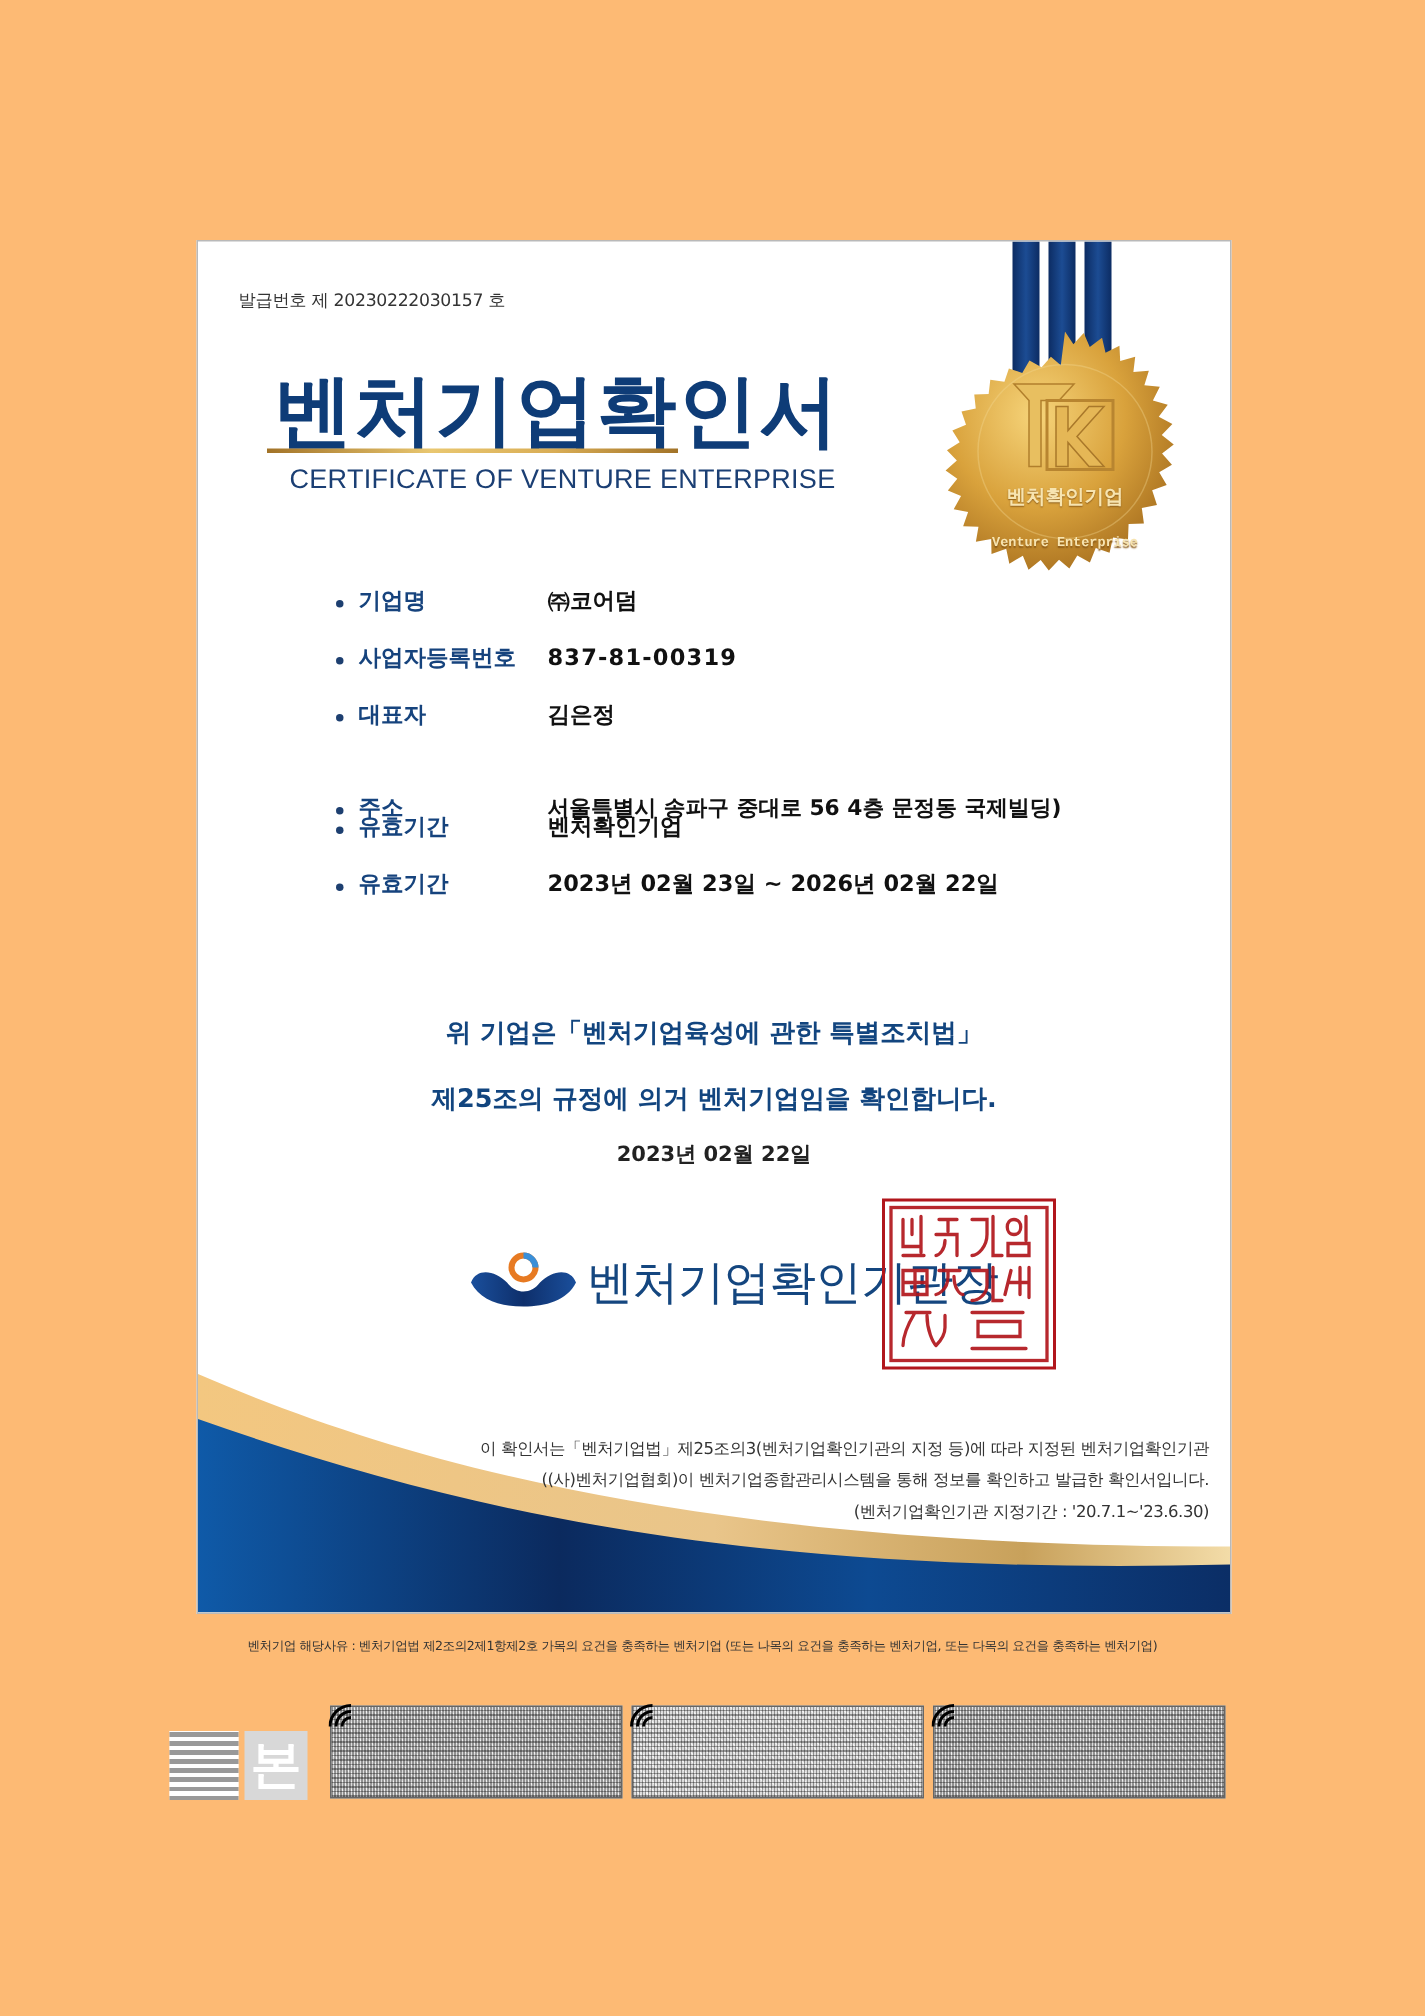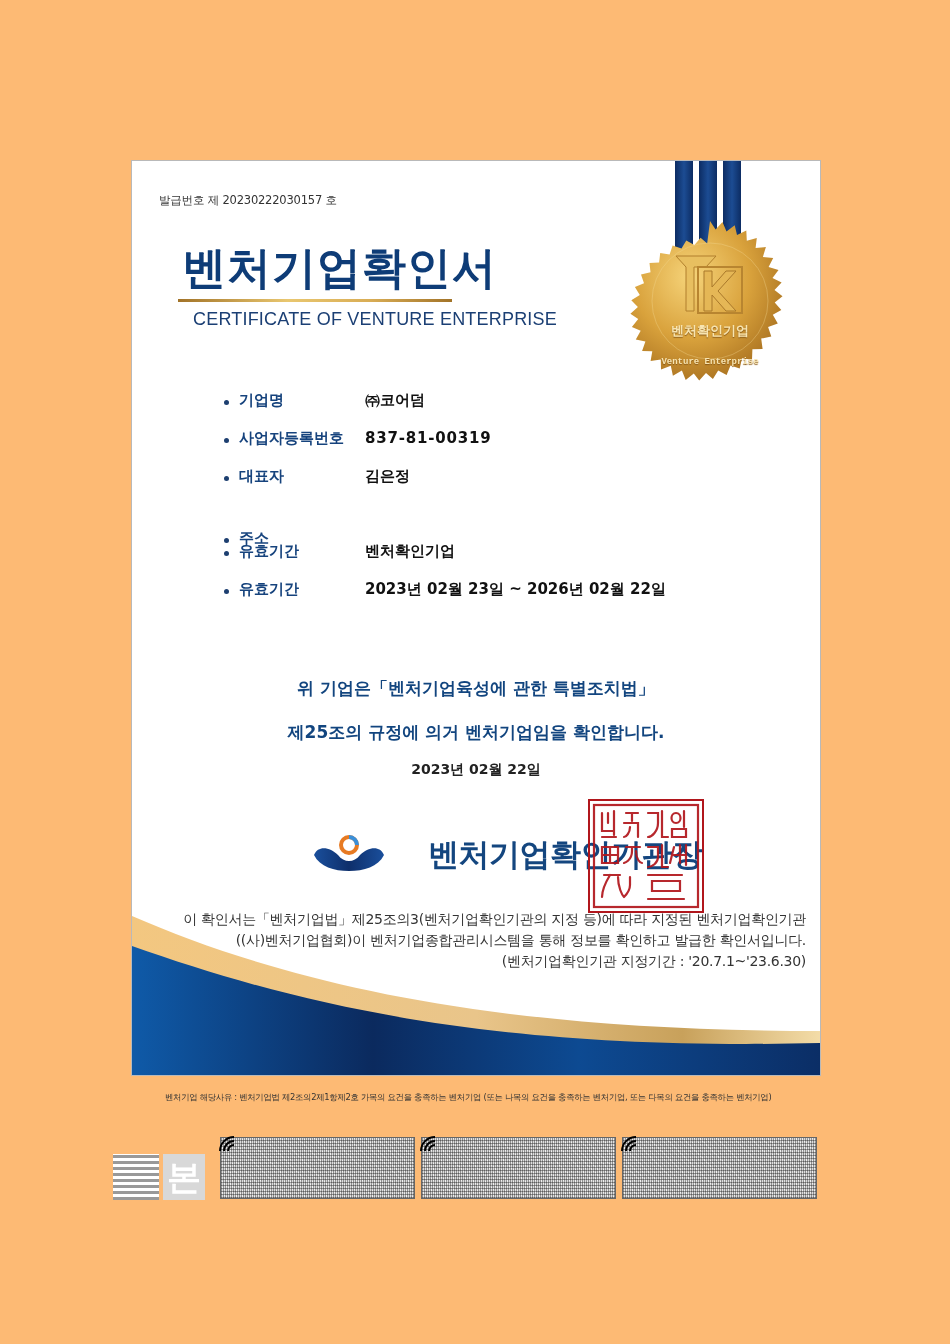--- a/index.html
+++ b/index.html
@@ -1,43 +1,43 @@
 <!DOCTYPE html>
 <html><head>
 <meta charset="utf-8">
 <style>
   html, body { margin:0; padding:0; background:#ffffff; }
   body { width:950px; height:1344px; position:relative; overflow:hidden; font-family:"DejaVu Sans", "Liberation Sans", sans-serif; }
   .page { position:absolute; left:0; top:0; width:950px; height:1344px; background:#fdba74; }
   .cert { position:absolute; left:131px; top:160px; width:688px; height:914px; border:1px solid #b9b9b9; background:#fff; overflow:hidden; }
   .issue-no { position:absolute; left:27px; top:32px; font-size:11.5px; color:#333; letter-spacing:-0.2px; }
-  .title { position:absolute; left:50px; top:78px; font-size:44px; font-weight:bold; color:#0e3c77; letter-spacing:1px; }
+  .title { position:absolute; left:50px; top:78px; font-size:53px; font-weight:bold; color:#0e3c77; letter-spacing:1px; }
   .title-rule { position:absolute; left:46px; top:138px; width:274px; height:3px; background:linear-gradient(90deg,#a27328,#e9c770 40%,#d9ad55 70%,#a27328); }
   .subtitle { position:absolute; left:61px; top:148px; font-size:18px; color:#1b3f74; letter-spacing:0.2px; font-family:"Liberation Sans", sans-serif; }
 
   .ribbons { position:absolute; left:543px; top:0; width:66px; height:110px; }
   .ribbon { position:absolute; top:0; width:18px; height:110px; background:linear-gradient(90deg,#0c2c63,#1c4c93 50%,#0c2c63); }
   .medal { position:absolute; left:498px; top:60px; width:160px; height:160px; }
   .medal-text { position:absolute; left:0; width:160px; text-align:center; color:#f7e4b0; font-weight:bold; text-shadow:0 1px 1px #8a5a18; }
 
   .info { position:absolute; left:92px; top:230px; }
   .row { position:absolute; left:0; height:24px; width:560px; font-size:15px; font-weight:bold; white-space:nowrap; }
   .bullet { position:absolute; left:0; top:9px; width:5px; height:5px; border-radius:50%; background:#1d3f70; }
   .label { position:absolute; left:15px; top:0; color:#16437d; }
   .value { position:absolute; left:141px; top:0; color:#111; }
 
   .stmt { position:absolute; left:0; width:688px; text-align:center; font-size:17px; font-weight:bold; color:#12457f; }
   .date { position:absolute; left:0; top:600px; width:688px; text-align:center; font-size:14px; font-weight:bold; color:#222; }
 
   .issuer-logo { position:absolute; left:180px; top:672px; width:74px; height:40px; }
-  .issuer-name { position:absolute; left:259px; top:673px; font-size:31px; font-weight:bold; color:#14467f; letter-spacing:-0.5px;margin-left:37px; }
+  .issuer-name { position:absolute; left:259px; top:673px; font-size:31px; font-weight:normal; color:#14467f; letter-spacing:-0.5px; }
   .seal { position:absolute; left:456px; top:638px; width:116px; height:114px; border:2px solid #b1161c; box-sizing:border-box; }
 
   .wave { position:absolute; left:0; top:710px; width:688px; height:204px; }
-  .notes { position:absolute; right:14px; top:748px; text-align:right; font-size:14px; color:#333; line-height:21px; letter-spacing:-0.3px; }
+  .notes { position:absolute; right:14px; top:794px; text-align:right; font-size:11px; color:#333; line-height:21px; letter-spacing:-0.3px; }
 
   .footer-reason { position:absolute; left:165px; top:1092px; font-size:8.4px; color:#333; letter-spacing:-0.3px; white-space:nowrap; }
 
   .stamp-copy { position:absolute; left:113px; top:1154px; width:92px; height:46px; }
   .barcode { position:absolute; top:1137px; width:195px; height:62px; border:1px solid #666; box-sizing:border-box;
     background-color:#ddd;
     background-image:
       repeating-linear-gradient(0deg, rgba(0,0,0,0.35) 0 1px, transparent 1px 3px),
       repeating-linear-gradient(90deg, rgba(0,0,0,0.35) 0 1px, transparent 1px 2px),
       repeating-linear-gradient(45deg, rgba(255,255,255,0.6) 0 1px, transparent 1px 4px);
@@ -95,20 +95,21 @@
         <span class="value" style="letter-spacing:0.8px;">837-81-00319</span>
       </div>
       <div class="row" style="top:76px;">
         <span class="bullet"></span>
         <span class="label">대표자</span>
         <span class="value">김은정</span>
       </div>
       <div class="row" style="top:114px;margin-top:24px;">
         <span class="bullet"></span>
         <span class="label">주소</span>
+        <span class="value" style="font-size:14.5px;">서울특별시 송파구 중대로 56 4층 문정동 국제빌딩)</span>
       </div>
       <div class="row" style="top:151px;">
         <span class="bullet"></span>
         <span class="label">유효기간</span>
         <span class="value">벤처확인기업</span>
       </div>
       <div class="row" style="top:189px;">
         <span class="bullet"></span>
         <span class="label">유효기간</span>
         <span class="value">2023년 02월 23일 ~ 2026년 02월 22일</span>

